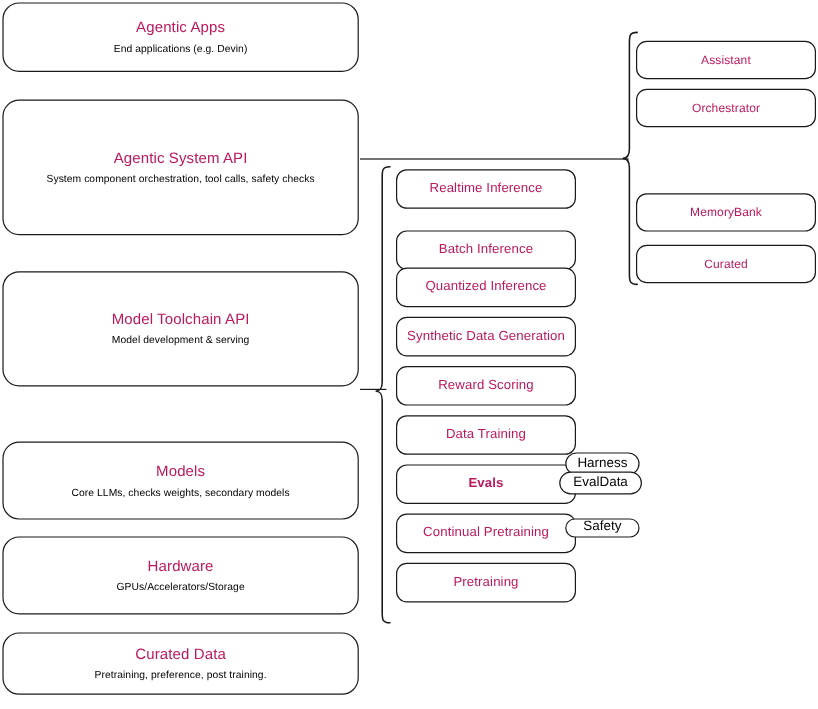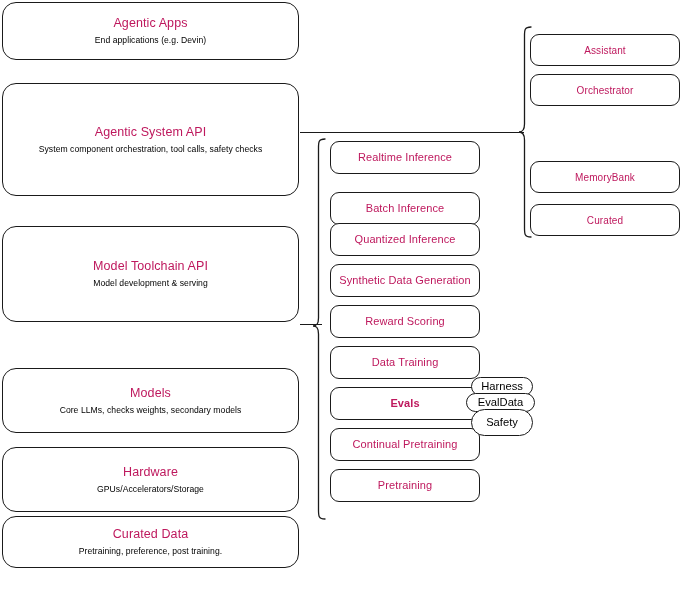--- a/index.html
+++ b/index.html
@@ -107,21 +107,21 @@
   <div class="node layer-node" style="top:368px; height:65px;">
     <div class="title">Models</div>
     <div class="subtitle">Core LLMs, checks weights, secondary models</div>
   </div>
 
   <div class="node layer-node" style="top:447px; height:65px;">
     <div class="title">Hardware</div>
     <div class="subtitle">GPUs/Accelerators/Storage</div>
   </div>
 
-  <div class="node layer-node" style="top:516px; height:52px;">
+  <div class="node layer-node" style="top:527px; height:52px;">
     <div class="title">Curated Data</div>
     <div class="subtitle">Pretraining, preference, post training.</div>
   </div>
 
   <div class="connector" style="left:300px; top:132px; width:224px; height:1.3px;"></div>
 
   <div class="connector" style="left:300px; top:324px; width:22px; height:1.3px;"></div>
 
   <div class="brace" style="left:312px; top:138px; width:14px; height:382px;">
     <svg width="14" height="382" viewBox="0 0 14 382" fill="none">
@@ -162,21 +162,21 @@
   <div class="node mid-node" style="top:469px;">
     <div class="title">Pretraining</div>
   </div>
 
   <div class="pill" style="left:471px; top:377px; width:62px; height:19px;">
     <span>Harness</span>
   </div>
   <div class="pill" style="left:466px; top:393px; width:69px; height:19px;">
     <span>EvalData</span>
   </div>
-  <div class="pill" style="left:471px; top:409px; width:62px; height:27px;">
+  <div class="pill" style="left:471px; top:432px; width:62px; height:16px;">
     <span>Safety</span>
   </div>
 
   <div class="node right-node" style="top:34px;">
     <div class="title">Assistant</div>
   </div>
   <div class="node right-node" style="top:74px;">
     <div class="title">Orchestrator</div>
   </div>
   <div class="node right-node" style="top:161px;">

